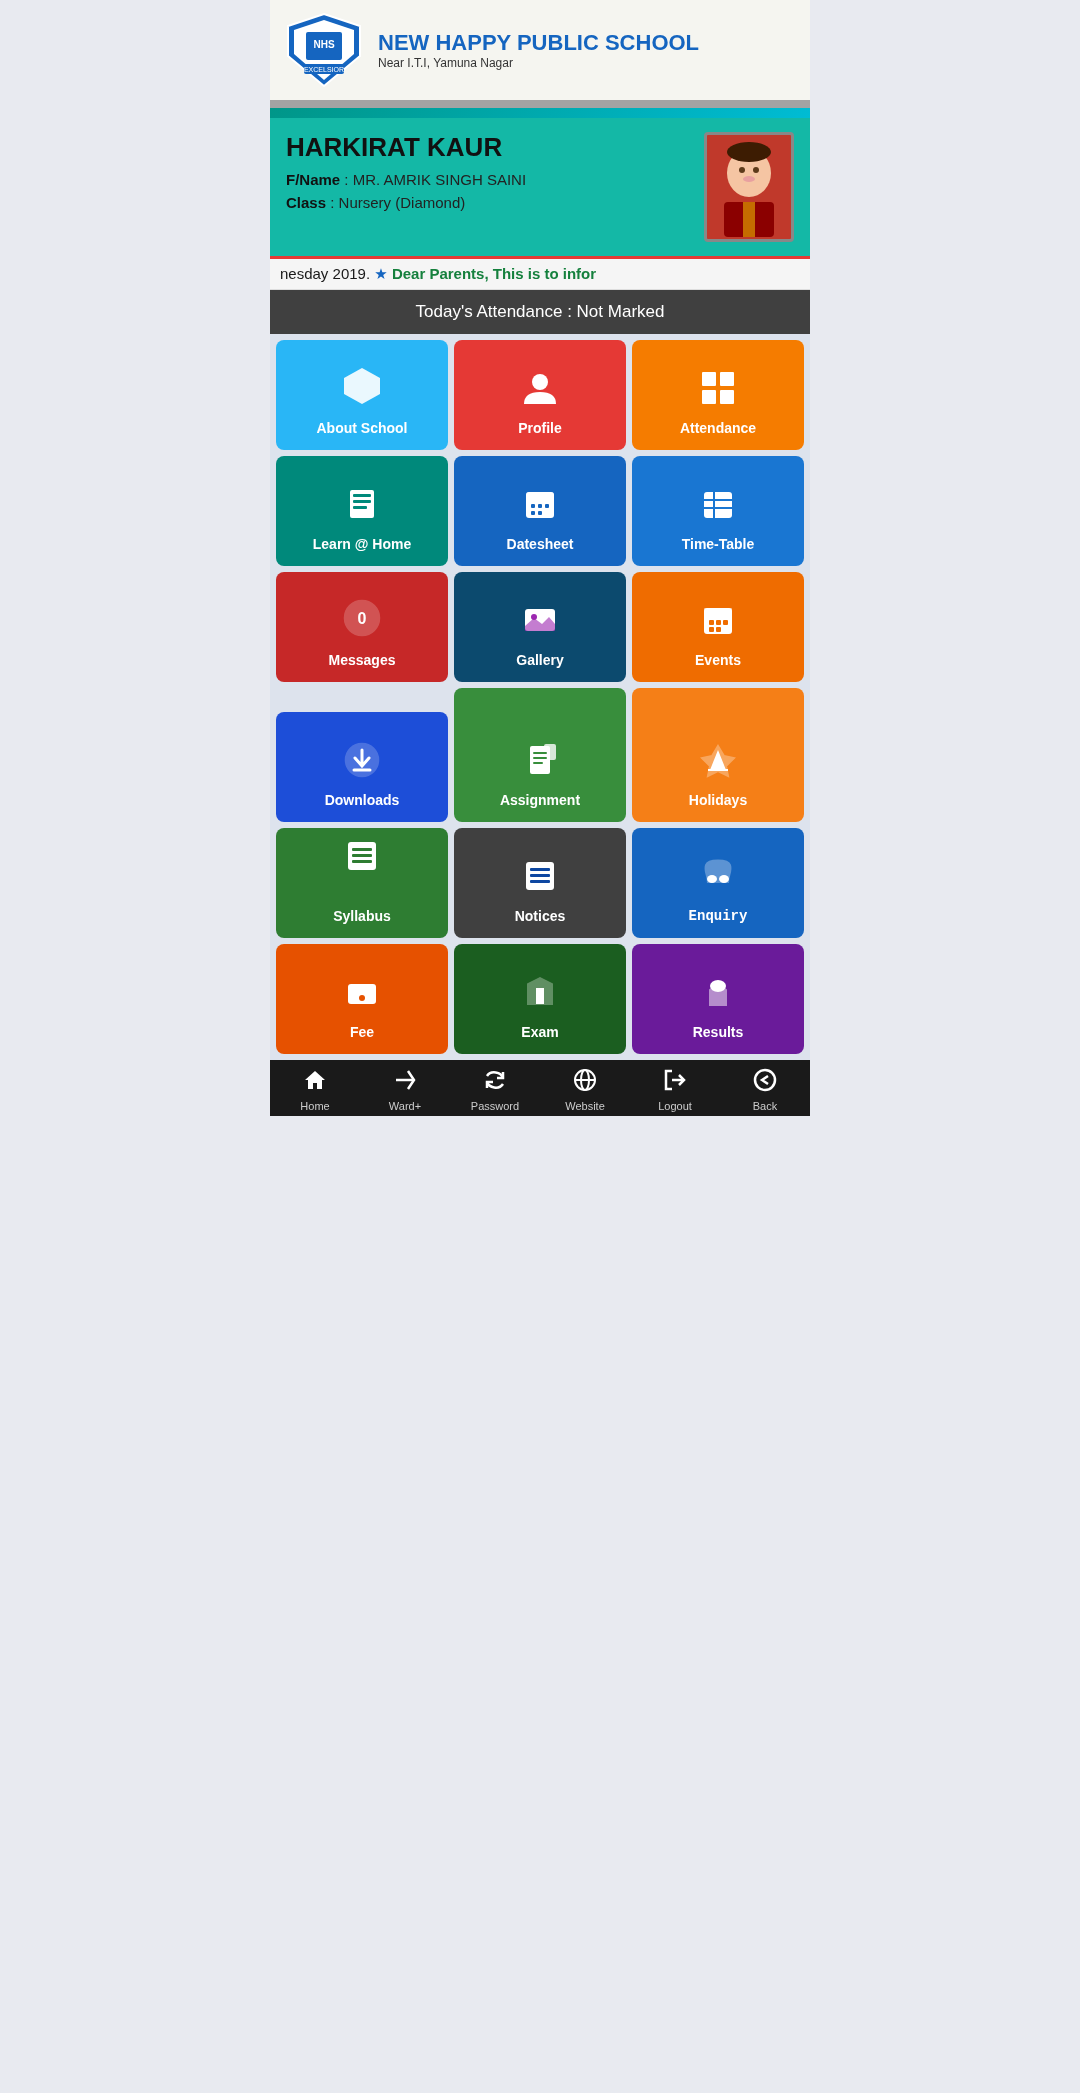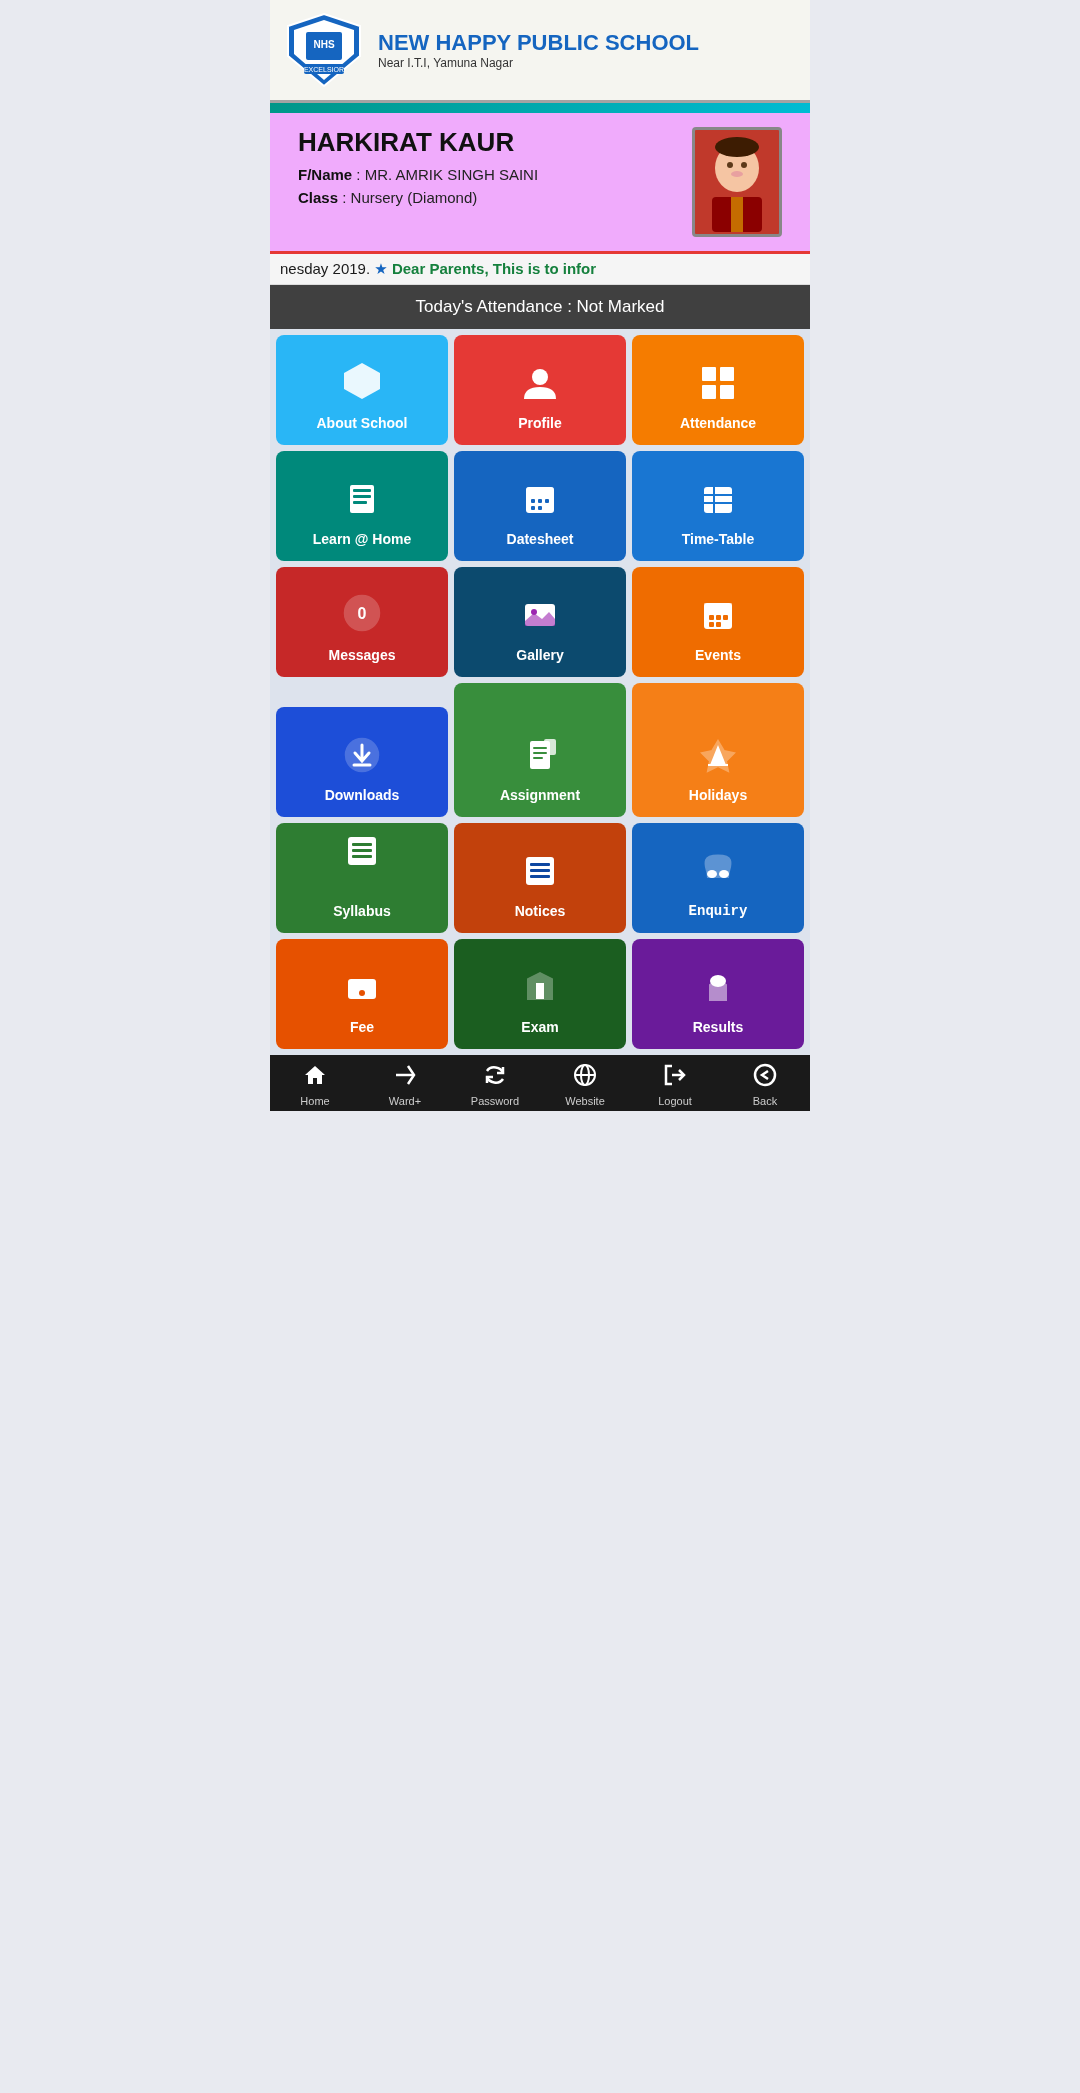--- a/index.html
+++ b/index.html
@@ -12,21 +12,21 @@
       min-height: 1046px;
       overflow-x: hidden;
     }
 
     
     .header {
       background: #f5f5f0;
       display: flex;
       align-items: center;
       padding: 10px 14px;
-      border-bottom: 3px solid #a3a3a3;
+      border-bottom: 8px solid #a3a3a3;
     }
     .logo-container {
       width: 80px;
       height: 80px;
       margin-right: 14px;
       flex-shrink: 0;
     }
     .logo-shield {
       width: 80px;
       height: 80px;
@@ -44,22 +44,22 @@
     }
 
     
     .teal-banner {
       background: linear-gradient(135deg, #009688, #00BCD4);
       height: 10px;
     }
 
     
     .student-card {
-      background: #f0abfc;
-      padding: 14px 28px;
+      background: #14b8a6;
+      padding: 14px 16px;
       display: flex;
       align-items: flex-start;
       justify-content: space-between;
       border-bottom: 3px solid #e53935;
     }
     .student-info h2 {
       font-size: 26px;
       font-weight: 900;
       color: #111;
       margin-bottom: 8px;
@@ -157,21 +157,21 @@
     .bg-teal { background: #00897B; }
     .bg-blue-mid { background: #1565C0; }
     .bg-blue-steel { background: #1976D2; }
     .bg-red-dark { background: #C62828; }
     .bg-purple { background: #0c4a6e; }
     .bg-orange2 { background: #EF6C00; }
     .bg-red2 { background: #1d4ed8; margin-top: 24px; }
     .bg-green { background: #388E3C; }
     .bg-yellow-orange { background: #F57F17; }
     .bg-green2 { background: #2E7D32; gap: 20px; }
-    .bg-blue-dark { background: #c2410c; }
+    .bg-blue-dark { background: #404040; }
     .bg-blue-acc { background: #1565C0; font-family: Liberation Mono, monospace; }
     .bg-orange3 { background: #E65100; }
     .bg-green3 { background: #1B5E20; }
     .bg-purple2 { background: #6A1B9A; }
 
     
     .bottom-nav {
       background: #1a1a1a;
       display: flex;
       justify-content: space-around;

